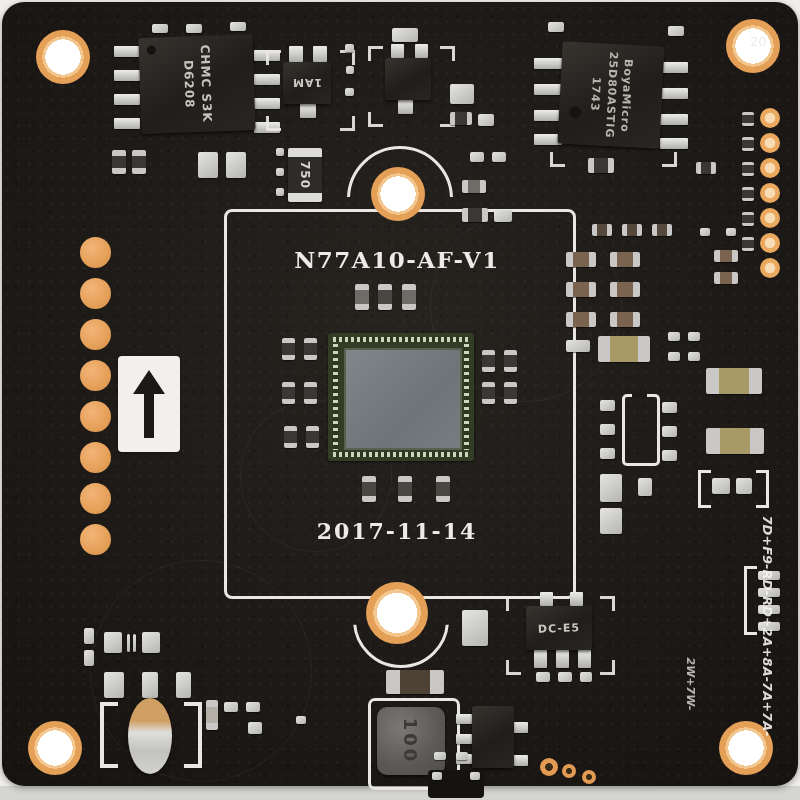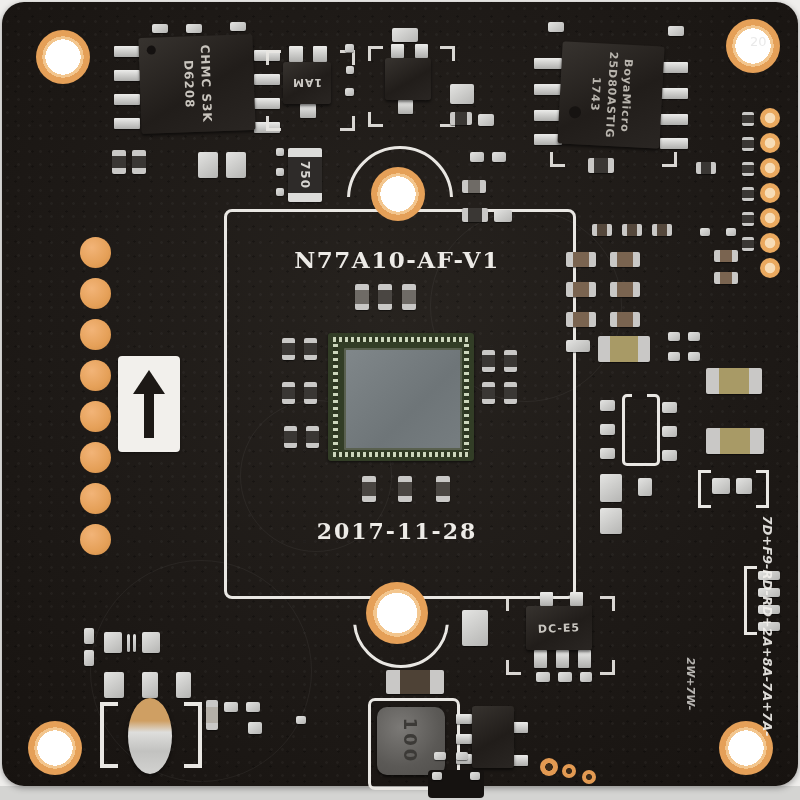--- a/index.html
+++ b/index.html
@@ -61,21 +61,21 @@
 
 <div class="a sq" style="left:224px;top:209px;width:346px;height:384px;"></div>
 
 <div class="a arc" style="left:347px;top:146px;width:100px;height:100px;clip-path:inset(0 0 52% 0);"></div>
 <div class="a pth" style="left:371px;top:167px;width:54px;height:54px;"></div>
 
 <div class="a arc" style="left:353px;top:572px;width:90px;height:90px;clip-path:inset(55% 0 0 0);"></div>
 <div class="a pth" style="left:366px;top:582px;width:62px;height:62px;"></div>
 
 <div class="a ctext serif" style="left:224px;top:244px;width:346px;height:30px;font-size:23px;letter-spacing:1.5px;">N77A10-AF-V1</div>
-<div class="a ctext serif" style="left:224px;top:517px;width:346px;height:28px;font-size:22px;letter-spacing:2px;">2017-11-28</div>
+<div class="a ctext serif" style="left:224px;top:517px;width:346px;height:28px;font-size:22px;letter-spacing:2px;">2017-11-14</div>
 
 <div class="a" style="left:328px;top:333px;width:146px;height:128px;background:#323d26;border-radius:3px;box-shadow:0 1px 3px rgba(0,0,0,.6);"></div>
 <div class="a" style="left:333px;top:337px;width:136px;height:5px;background:repeating-linear-gradient(90deg,#ccd6bc 0 3px,#2c3520 3px 6px);"></div>
 <div class="a" style="left:333px;top:452px;width:136px;height:5px;background:repeating-linear-gradient(90deg,#ccd6bc 0 3px,#2c3520 3px 6px);"></div>
 <div class="a" style="left:333px;top:344px;width:5px;height:106px;background:repeating-linear-gradient(180deg,#ccd6bc 0 3px,#2c3520 3px 7px);"></div>
 <div class="a" style="left:464px;top:344px;width:5px;height:106px;background:repeating-linear-gradient(180deg,#ccd6bc 0 3px,#2c3520 3px 7px);"></div>
 <div class="a" style="left:344px;top:348px;width:114px;height:98px;background:linear-gradient(135deg,#80878a 0%,#6e7578 60%,#767d80 100%);border:2px solid #59604f;border-radius:1px;"></div>
 
 <div class="a v2" style="left:355px;top:284px;width:14px;height:26px;--mid:#6f6b66;"></div>
 <div class="a v2" style="left:378px;top:284px;width:14px;height:26px;--mid:#4a4642;"></div>

